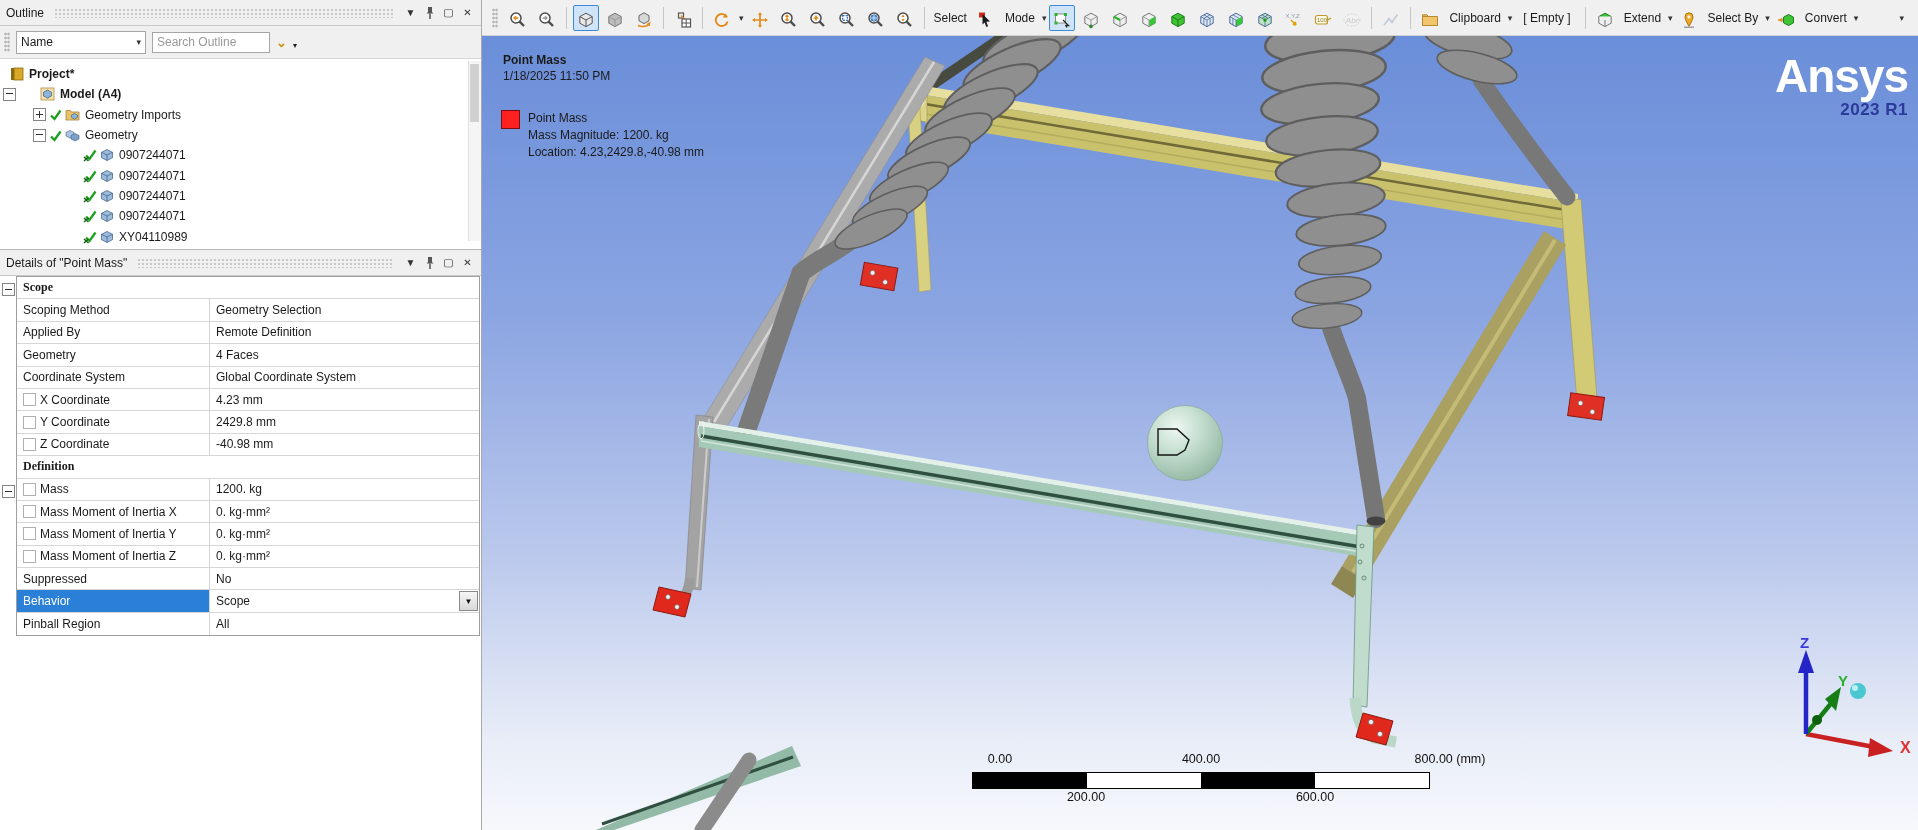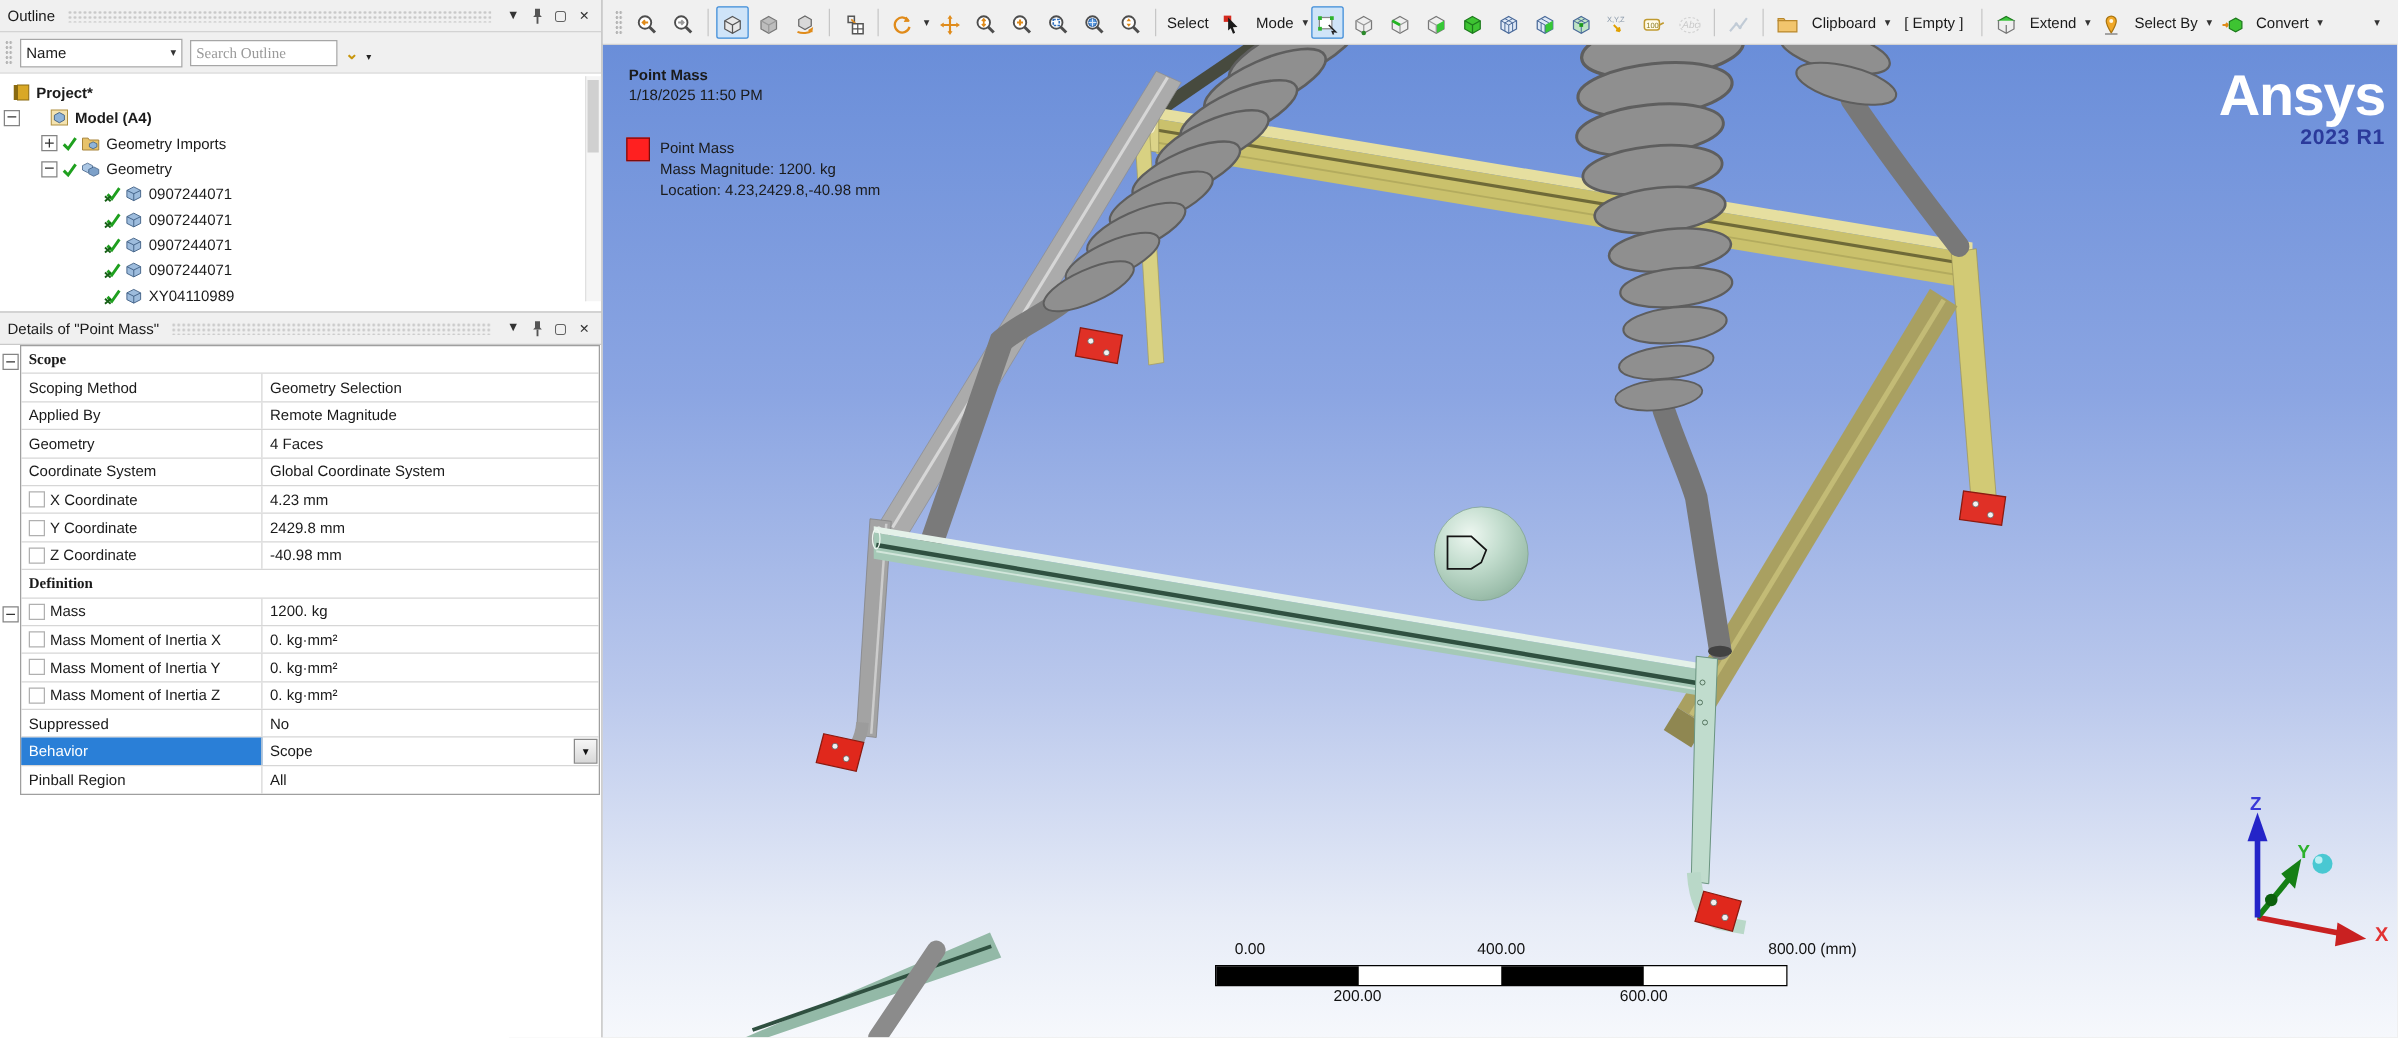--- a/index.html
+++ b/index.html
@@ -32,21 +32,21 @@
         font-size:10px;color:#333;}
   .pico.box{font-size:11px;}
   
   #filterrow{height:32px;background:#f0f0f0;border-bottom:1px solid #d6d6d6;display:flex;
              align-items:center;gap:6px;padding:0 4px 0 4px;}
   .fdots{width:6px;height:20px;background:radial-gradient(#b5b5b5 1px,transparent 1.2px);
          background-size:3px 4px;}
   #name-dd{width:120px;height:21px;background:#fff;border:1px solid #a6a6a6;display:flex;
            align-items:center;padding:0 4px;justify-content:space-between;}
   #search-box{width:108px;height:19px;border:1px solid #a6a6a6;background:#fff;
-              font-family:Liberation Serif, serif;font-size:12px;color:#333;padding:0 4px;}
+              font-family:Liberation Sans, sans-serif;font-size:12px;color:#333;padding:0 4px;}
   #search-box::placeholder{color:#9a9a9a;}
   .goldchev{color:#c8960c;font-weight:bold;font-size:13px;}
   .minichev{color:#222;font-size:8px;margin-top:6px;}
   
   #tree{height:185px;overflow:hidden;position:relative;padding-top:5px;background:#fff;}
   .trow{height:20.3px;display:flex;align-items:center;gap:3px;white-space:nowrap;}
   .trow .lbl{padding-left:2px;}
   .trow.bold .lbl{font-weight:bold;}
   .exp{width:11px;height:11px;border:1px solid #848484;background:#fff;flex:0 0 auto;
        position:relative;}
@@ -466,21 +466,21 @@
     <div id="dtable">
       <div class="drow group">
           <span class="dlab">Scope</span>
         </div>
       <div class="drow">
           <span class="dlab">Scoping Method</span>
           <span class="dval">Geometry Selection</span>
         </div>
       <div class="drow">
           <span class="dlab">Applied By</span>
-          <span class="dval">Remote Magnitude</span>
+          <span class="dval">Remote Definition</span>
         </div>
       <div class="drow">
           <span class="dlab">Geometry</span>
           <span class="dval">4 Faces</span>
         </div>
       <div class="drow">
           <span class="dlab">Coordinate System</span>
           <span class="dval">Global Coordinate System</span>
         </div>
       <div class="drow">

